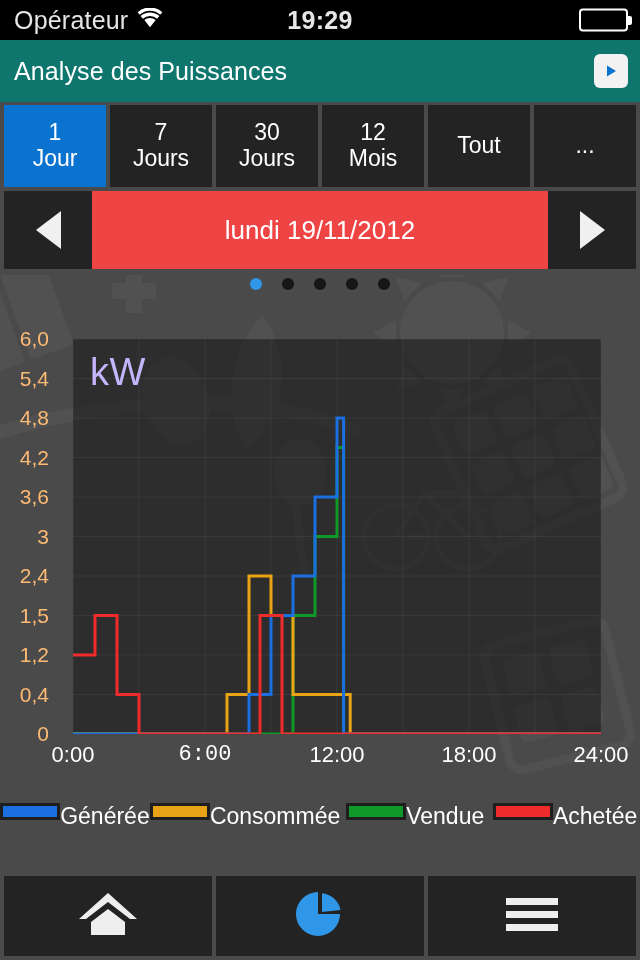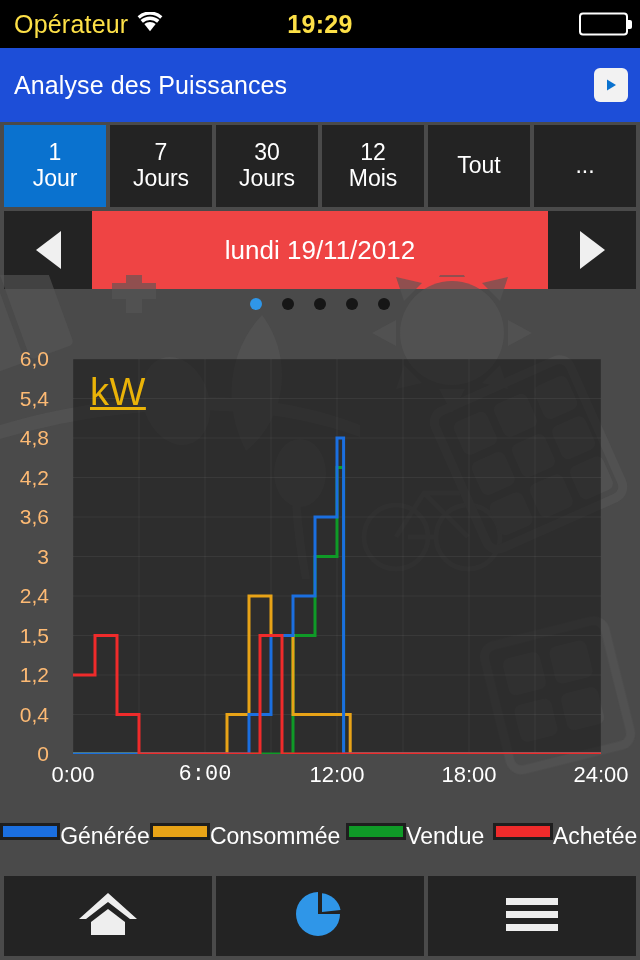--- a/index.html
+++ b/index.html
@@ -6,21 +6,21 @@
   html, body {
     width: 640px; height: 960px;
     background: #4a4a4a;
     font-family: "Liberation Sans", sans-serif;
     overflow: hidden;
   }
   #app { position: relative; width: 640px; height: 960px; background: #4a4a4a; }
 
   
   .statusbar {
-    height: 48px; background: #000; color: #fde047;
+    height: 40px; background: #000; color: #e5e5e5;
     display: flex; align-items: center; position: relative;
   }
   .sb-carrier { font-size: 25px; margin-left: 14px; letter-spacing: .2px; }
   .wifi-icon { margin-left: 9px; display: inline-block; }
   .sb-time {
     position: absolute; left: 0; right: 0; text-align: center;
     font-size: 25px; font-weight: bold; letter-spacing: .3px;
   }
   .battery {
     position: absolute; right: 12px; top: 50%; transform: translateY(-50%);
@@ -29,21 +29,21 @@
   }
   .battery::after {
     content: ""; position: absolute; right: -6px; top: 50%;
     transform: translateY(-50%); width: 4px; height: 9px;
     background: #fff; border-radius: 0 2px 2px 0;
   }
   .battery-fill { width: 100%; height: 100%; background: #fff; border-radius: 1px; }
 
   
   .header {
-    height: 74px; background: #1d4ed8; display: flex; align-items: center;
+    height: 62px; background: #0f766e; display: flex; align-items: center;
     position: relative;
     text-align: center;
   }
   .header-title { color: #fff; font-size: 25px; margin-left: 14px; letter-spacing: .1px; }
   .play-btn {
     position: absolute; right: 12px; top: 50%; transform: translateY(-50%);
     width: 34px; height: 34px; background: #f2f2f2; border-radius: 6px;
     display: flex; align-items: center; justify-content: center;
   }
 
@@ -78,22 +78,22 @@
   
   .watermark { position: absolute; left: 0; top: 275px; width: 640px; height: 585px; overflow: hidden; pointer-events: none; }
 
   
   .chart-wrap { position: relative; height: 470px; }
   .plot {
     position: absolute; left: 73px; top: 40px; width: 528px; height: 395px;
     background: rgba(22,22,22,.55);
   }
   .kw-label {
-    position: absolute; left: 90px; top: 52px; color: #eab308;
-    font-size: 38px; letter-spacing: .5px; text-decoration: underline;
+    position: absolute; left: 90px; top: 52px; color: #c4b5fd;
+    font-size: 38px; letter-spacing: .5px;
   }
   .ytick {
     position: absolute; right: 16px; color: #fdba74; font-size: 21px;
     text-align: right; transform: translateY(-50%); width: 64px; padding-right: 8px;
   }
   .ylabels { position: absolute; left: 0; top: 40px; width: 73px; height: 395px; }
   .xtick {
     position: absolute; top: 0; color: #fff; font-size: 22px;
     transform: translateX(-50%);
   }

